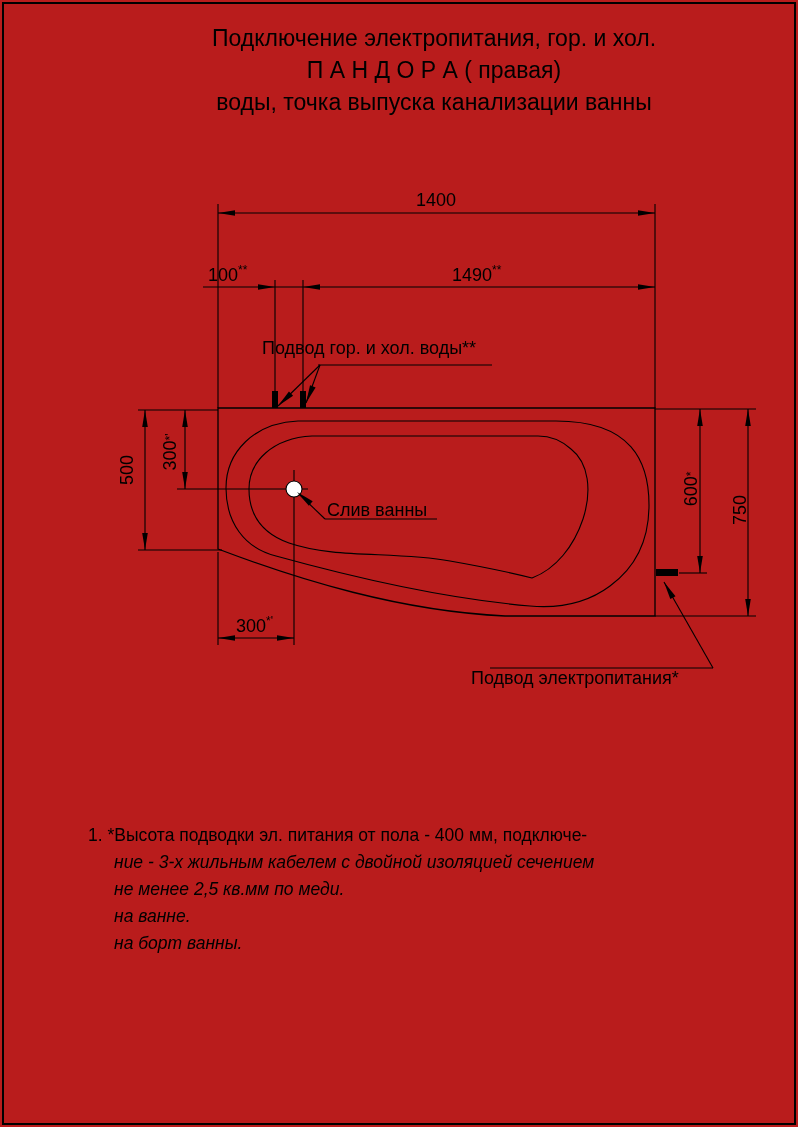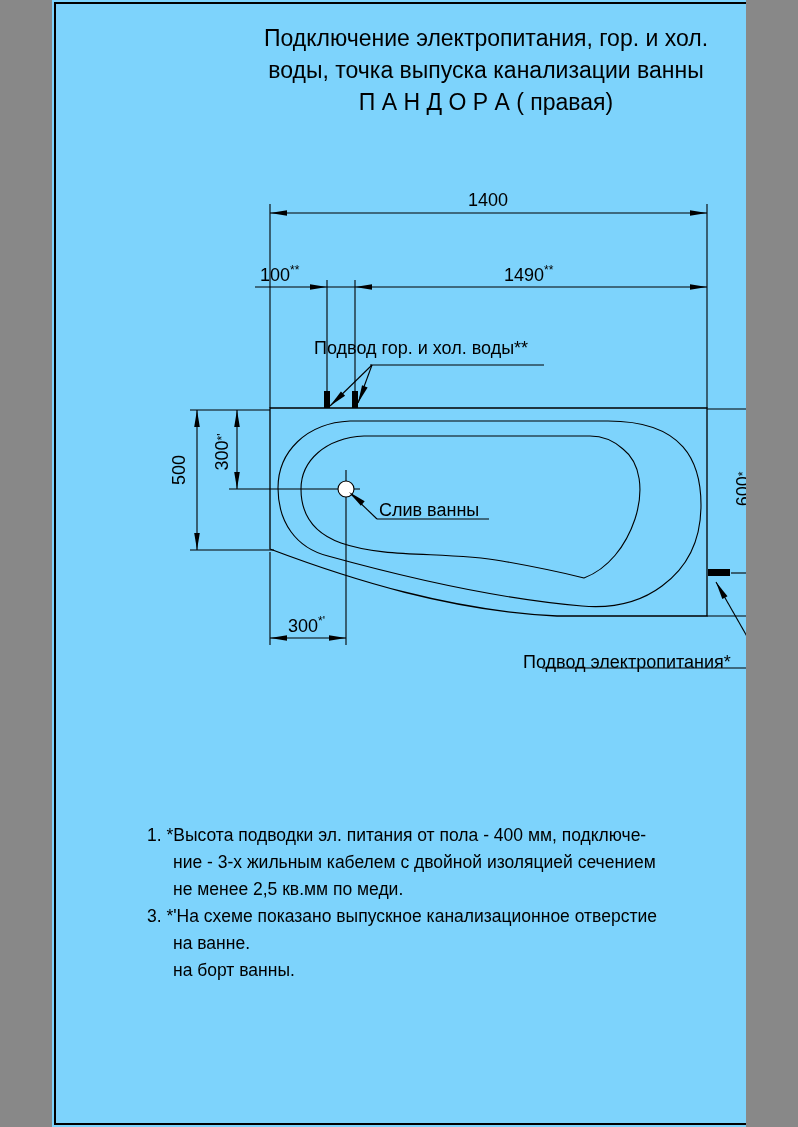--- a/index.html
+++ b/index.html
@@ -1,43 +1,43 @@
 <!DOCTYPE html>
 <html><head>
 <meta charset="utf-8">
 <style>
   html,body{margin:0;padding:0;background:#888;}
   .page{
-    position:relative;width:694px;height:1127px;background:#7dd3fc;
+    position:relative;width:798px;height:1127px;background:#b91c1c;
     font-family:"Liberation Sans", sans-serif;color:#000;overflow:hidden;
     margin:0 auto;
   }
   .page-border{position:absolute;left:2px;top:2px;width:790px;height:1119px;border:2px solid #000;}
   .title{position:absolute;left:70px;top:22px;width:728px;text-align:center;
          font-size:23px;line-height:32px;}
   .lbl{position:absolute;font-size:18px;white-space:nowrap;line-height:20px;}
   .lbl sup, .rot sup{font-size:12px;line-height:0;}
   .rot{position:absolute;font-size:18px;white-space:nowrap;width:64px;height:22px;
        display:flex;align-items:center;justify-content:center;
        transform:rotate(-90deg);transform-origin:center center;line-height:20px;}
-  .notes{position:absolute;left:95px;top:822px;width:640px;font-size:17.5px;line-height:27px;}
-  .notes .cont{padding-left:26px;}
+  .notes{position:absolute;left:88px;top:822px;width:640px;font-size:17.5px;line-height:27px;}
+  .notes .cont{padding-left:26px;font-style:italic;}
   svg{position:absolute;left:0;top:0;}
   svg *{vector-effect:non-scaling-stroke;}
 </style>
 </head>
 <body>
 
 <div class="page">
   <div class="page-border"></div>
 
   <div class="title">
     <div>Подключение электропитания, гор. и хол.</div>
+    <div>П А Н Д О Р А ( правая)</div>
     <div>воды, точка выпуска канализации ванны</div>
-    <div>П А Н Д О Р А ( правая)</div>
   </div>
 
   <svg width="798" height="1127" viewBox="0 0 798 1127">
     <g stroke="#000" stroke-width="1.1" fill="none">
 
       <line x1="218" y1="213" x2="655" y2="213"></line>
       <line x1="218" y1="204" x2="218" y2="408"></line>
       <line x1="655" y1="204" x2="655" y2="408"></line>
 
       <line x1="203" y1="287" x2="655" y2="287"></line>
@@ -148,23 +148,22 @@
   <div class="rot" style="left:708px;top:499px;">
     <span>750</span>
       <sup></sup>
   </div>
   <div class="lbl" style="left:236px;top:616px;">
     <span>300</span><sup>*'</sup>
   </div>
 
   <div class="lbl" style="left:262px;top:338px;">Подвод гор. и хол. воды**</div>
   <div class="lbl" style="left:327px;top:500px;">Слив ванны</div>
-  <div class="lbl" style="left:471px;top:652px;">Подвод электропитания*</div>
+  <div class="lbl" style="left:471px;top:668px;">Подвод электропитания*</div>
 
   <div class="notes">
     <div>1. *Высота подводки эл. питания от пола - 400 мм, подключе-</div>
     <div class="cont">ние - 3-х жильным кабелем с двойной изоляцией сечением</div>
     <div class="cont">не менее 2,5 кв.мм по меди.</div>
-    <div>3. *'На схеме показано выпускное канализационное отверстие</div>
     <div class="cont">на ванне.</div>
     <div class="cont">на борт ванны.</div>
   </div>
 </div>
 
 </body></html>

